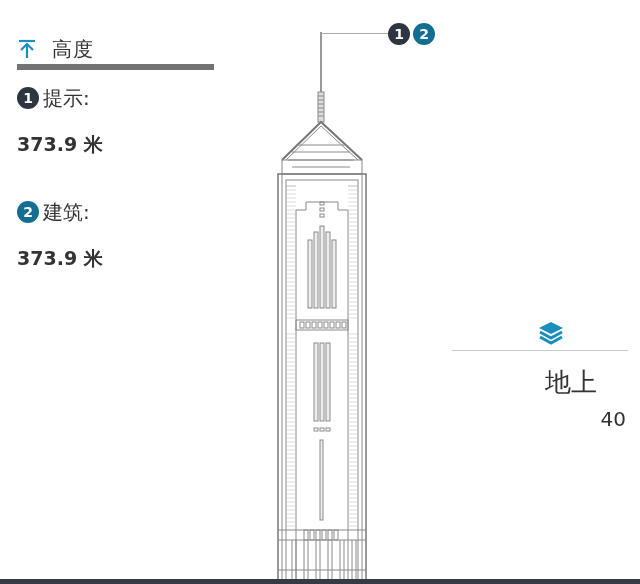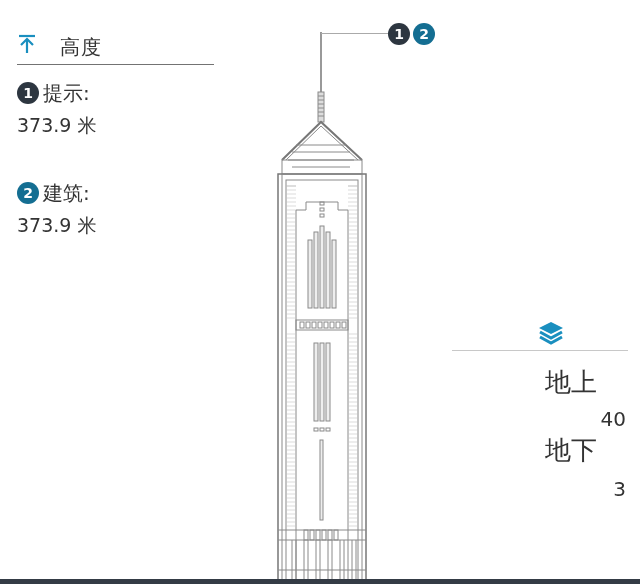--- a/index.html
+++ b/index.html
@@ -1,35 +1,35 @@
 <!DOCTYPE html>
 <html><head>
   <meta charset="utf-8">
   <style>
     html, body { margin: 0; padding: 0; }
     body {
       width: 640px; height: 584px; position: relative; overflow: hidden;
       background: #ffffff; font-family: "DejaVu Sans", "Liberation Sans", sans-serif; color: #333;
     }
     .height-panel { position: absolute; left: 17px; top: 34px; width: 197px; }
-    .panel-header { display: flex; align-items: flex-start; height: 30px; border-bottom: 1px solid #737373; gap: 8px; }
+    .panel-header { display: flex; align-items: center; height: 30px; border-bottom: 6px solid #737373; }
     .panel-header .icon { width: 18px; height: 20px; margin-right: 16px; margin-left: 1px; }
     .panel-header .title { font-size: 20px; color: #333; letter-spacing: 1px; }
     .entry { margin-top: 14px; }
     .entry + .entry { margin-top: 40px; }
     .entry-label { display: flex; align-items: center; font-size: 20px; color: #333; height: 28px; }
     .badge {
       display: inline-flex; align-items: center; justify-content: center;
       width: 22px; height: 22px; border-radius: 50%; color: #fff;
       font-size: 14px; font-weight: bold; margin-right: 4px;
       font-family: "DejaVu Sans", sans-serif;
     }
     .badge.b1 { background: #2d3640; }
     .badge.b2 { background: #146e92; }
-    .entry-value { font-size: 19px; color: #333; margin-top: 6px; }
+    .entry-value { font-size: 19px; color: #333; margin-top: 20px; font-weight: bold; }
 
     .callout-line-h { position: absolute; left: 321px; top: 33px; width: 68px; height: 1px; background: #aaa; }
     .callout-badges { position: absolute; left: 388px; top: 23px; display: flex; gap: 3px; }
     .callout-badges .badge { margin: 0; }
 
     .tower { position: absolute; left: 276px; top: 30px; width: 92px; height: 554px; }
 
     .floors-panel { position: absolute; left: 452px; top: 318px; width: 176px; }
     .floors-header { height: 32px; border-bottom: 1px solid #c8c8c8; position: relative; }
     .floors-header .icon { position: absolute; left: 86px; top: 3px; width: 26px; height: 24px; }
@@ -173,19 +173,15 @@
     <svg class="icon" viewBox="0 0 26 24">
       <polygon points="13,1 25,7 13,13 1,7" fill="#1a8fbf"></polygon>
       <polyline points="2,11 13,17 24,11" fill="none" stroke="#1a8fbf" stroke-width="3"></polyline>
       <polyline points="2,16 13,22 24,16" fill="none" stroke="#1a8fbf" stroke-width="3"></polyline>
     </svg>
   </div>
   <div class="floor-row">
     <span class="floor-label">地上</span>
     <span class="floor-value">40</span>
   </div>
-  <div class="floor-row second">
-    <span class="floor-label">地下</span>
-    <span class="floor-value">3</span>
-  </div>
 </div>
 
 <div class="bottom-bar"></div>
 
 </body></html>

